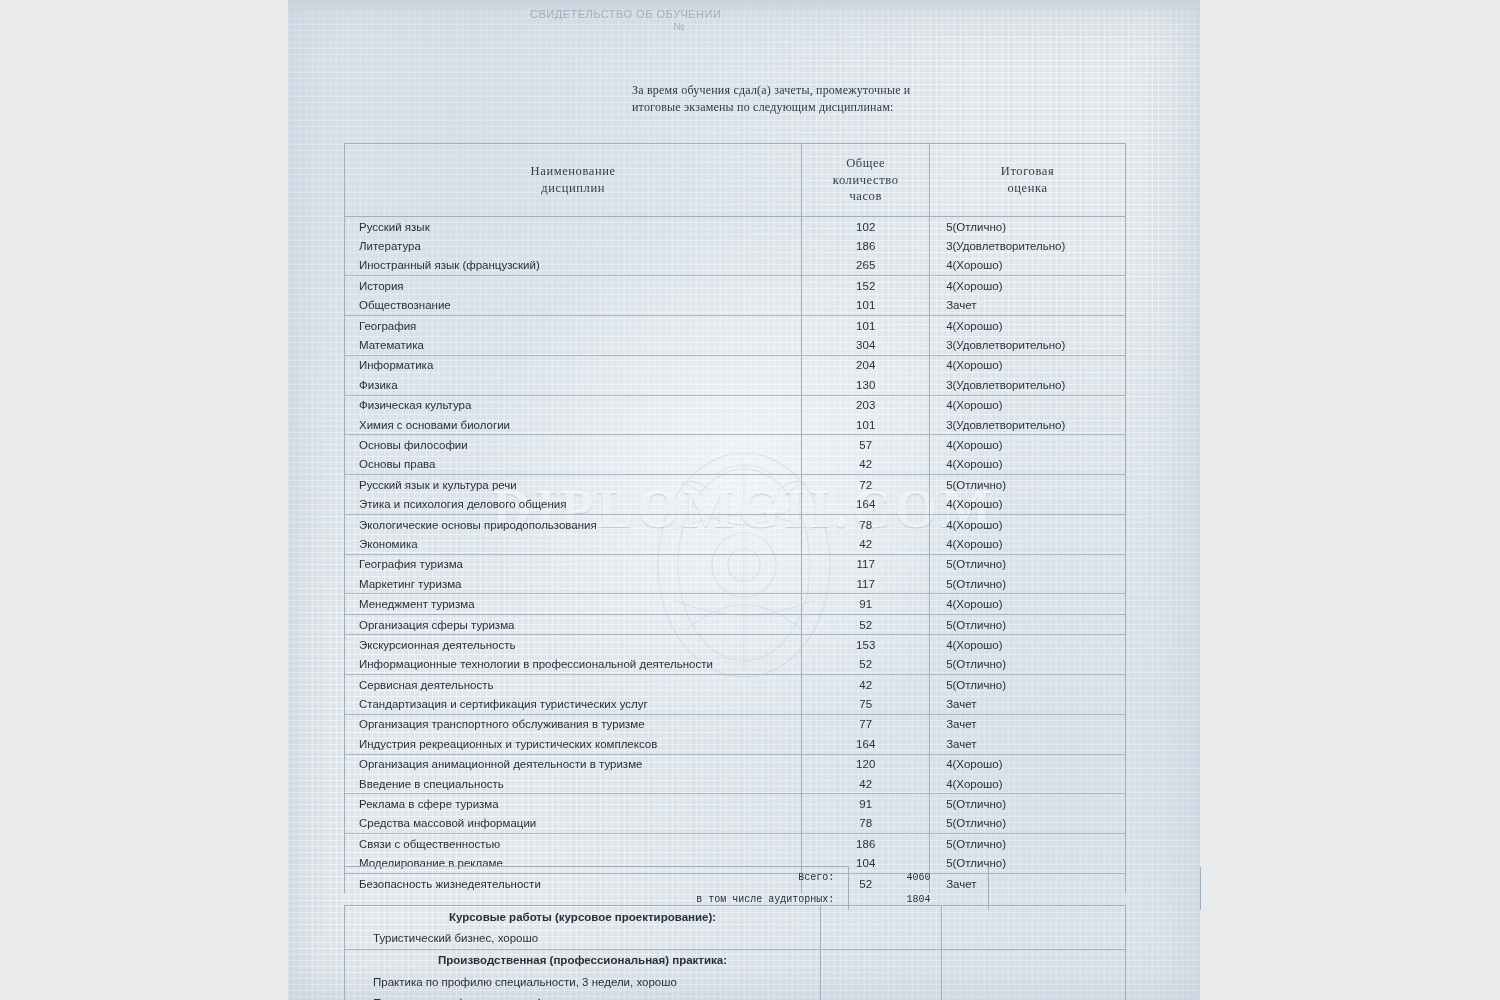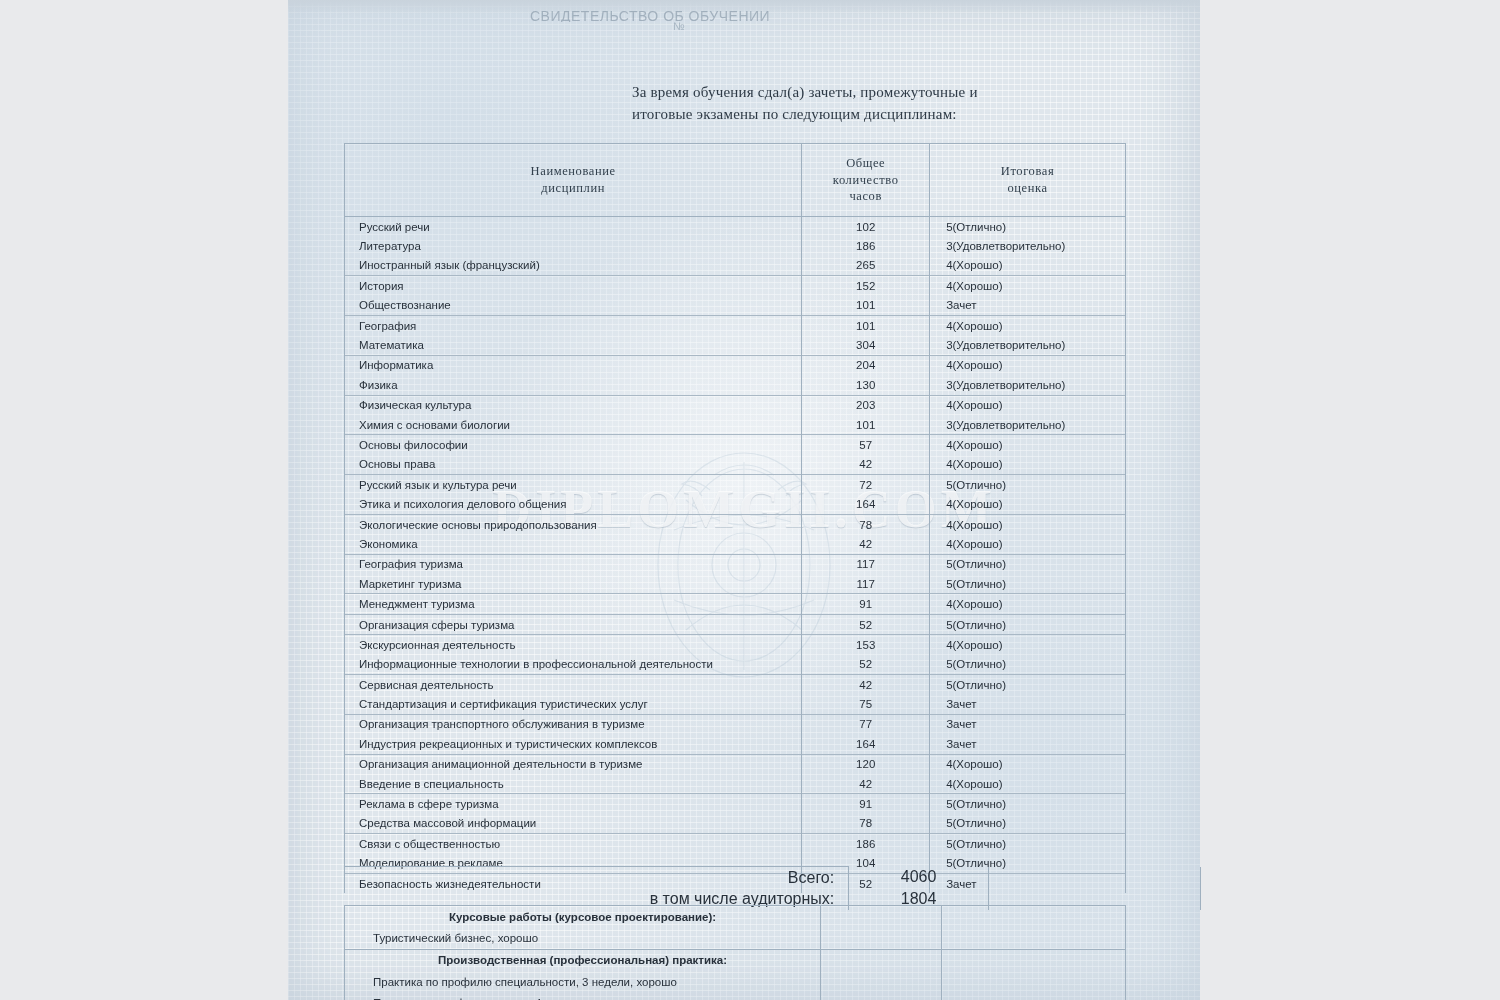--- a/index.html
+++ b/index.html
@@ -56,21 +56,21 @@
     background: linear-gradient(#c9d3dc, rgba(201,211,220,0));
     pointer-events: none;
   }
 
   .top-faint-text {
     position: absolute;
     left: 530px;
     top: 8px;
     width: 420px;
     height: 14px;
-    font-size: 14px;
+    font-size: 11px;
     letter-spacing: 0.5px;
     color: rgba(120,138,155,0.55);
     white-space: nowrap;
     overflow: hidden;
   }
 
   .corner-mark {
     position: absolute;
     left: 385px;
     top: 20px;
@@ -106,21 +106,21 @@
     user-select: none;
   }
 
   
   .heading {
     position: absolute;
     left: 344px;
     top: 82px;
     width: 760px;
     font-family: "Liberation Serif", serif;
-    font-size: 15px;
+    font-size: 12px;
     line-height: 1.45;
     color: #2e3a46;
     letter-spacing: 0.2px;
   }
 
   
   .grade-table {
     position: absolute;
     left: 344px;
     top: 143px;
@@ -182,23 +182,23 @@
     border-top: 1px solid #a9b8c5;
   }
 
   
   .totals {
     position: absolute;
     left: 344px;
     top: 866px;
     width: 857px;
     border-collapse: collapse;
-    font-family: Liberation Sans, sans-serif;
+    font-family: Liberation Mono, monospace;
     color: #28313b;
-    font-size: 16px;
+    font-size: 10px;
   }
   .totals td {
     height: 19.4px;
     vertical-align: middle;
   }
   .totals .lbl {
     width: 458px;
     text-align: right;
     padding-right: 14px;
     border-right: 1px solid #9fb0bf;
@@ -313,21 +313,21 @@
           <div>часов</div>
         </th>
         <th class="col-mark">
           <div>Итоговая</div>
           <div>оценка</div>
         </th>
       </tr>
     </thead>
     <tbody id="grade-rows">
         <tr class="sep">
-          <td class="subject">Русский речи</td>
+          <td class="subject">Русский язык</td>
           <td class="hours">102</td>
           <td class="mark">5(Отлично)</td>
         </tr>
         <tr>
           <td class="subject">Литература</td>
           <td class="hours">186</td>
           <td class="mark">3(Удовлетворительно)</td>
         </tr>
         <tr>
           <td class="subject">Иностранный язык (французский)</td>

